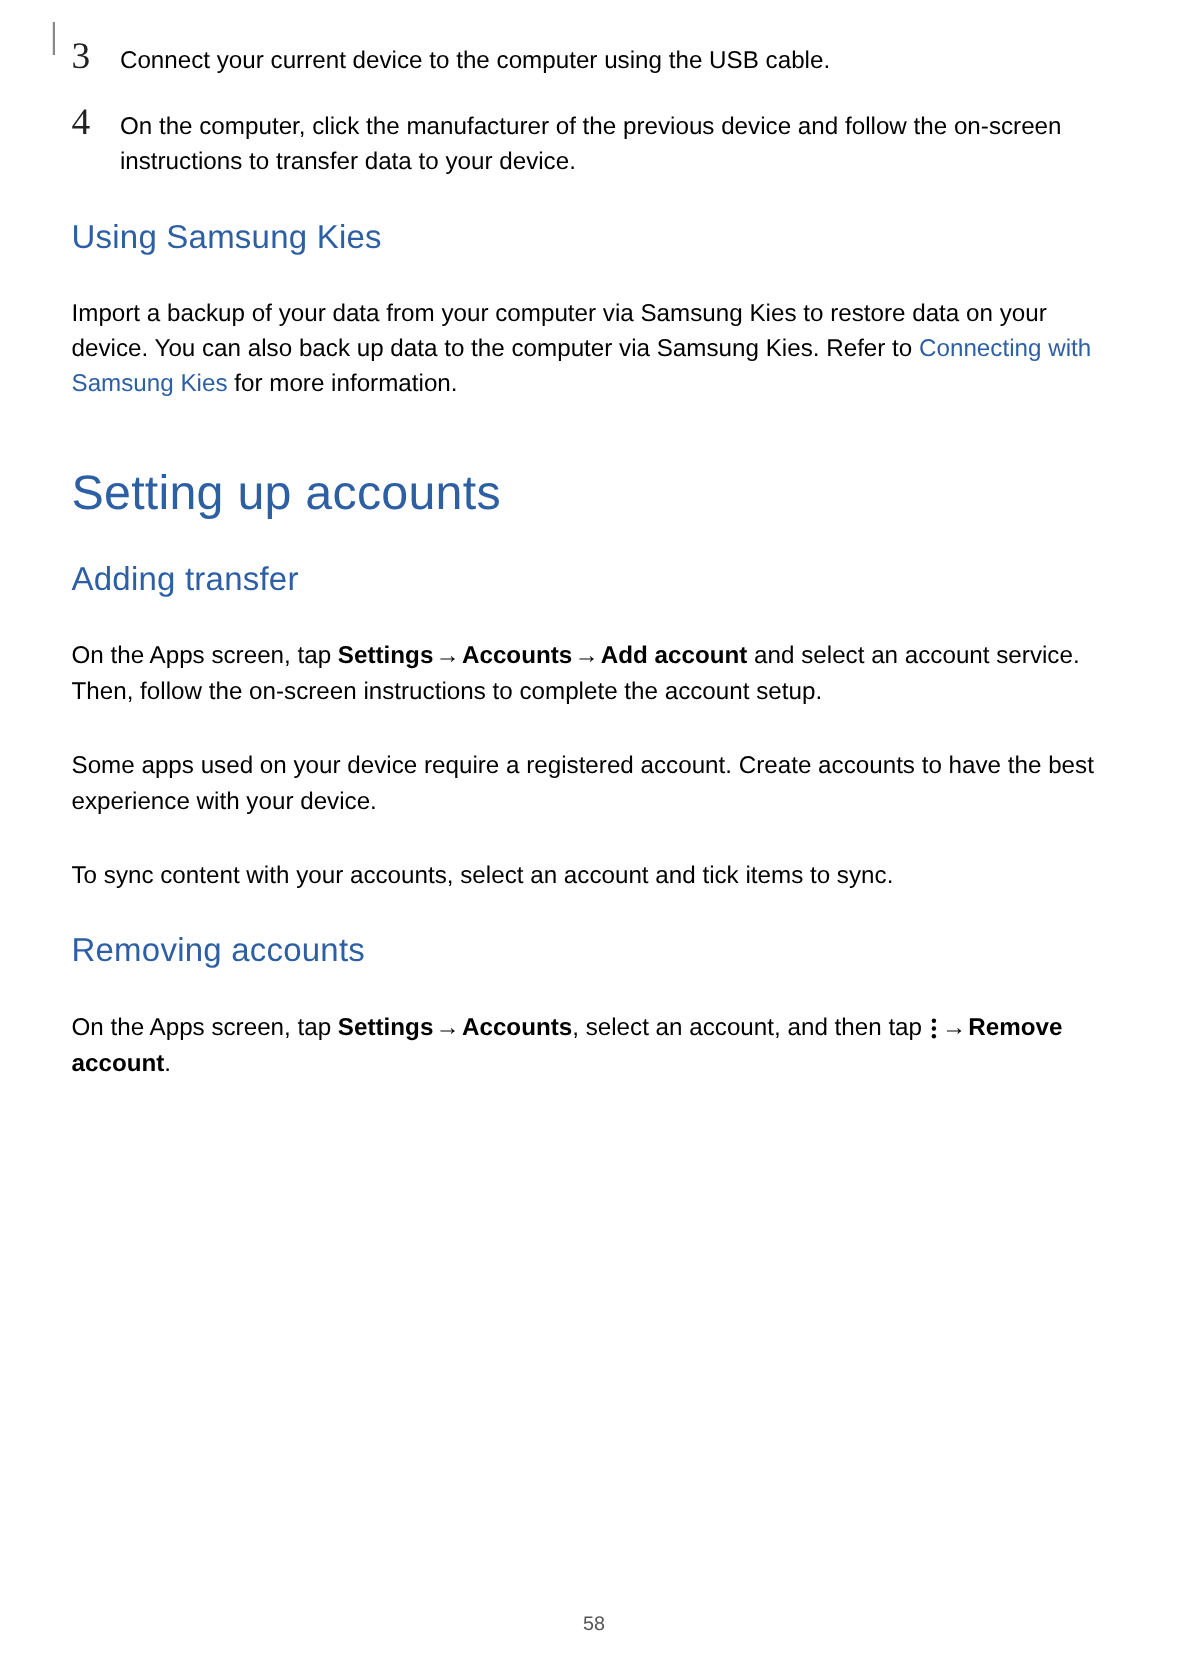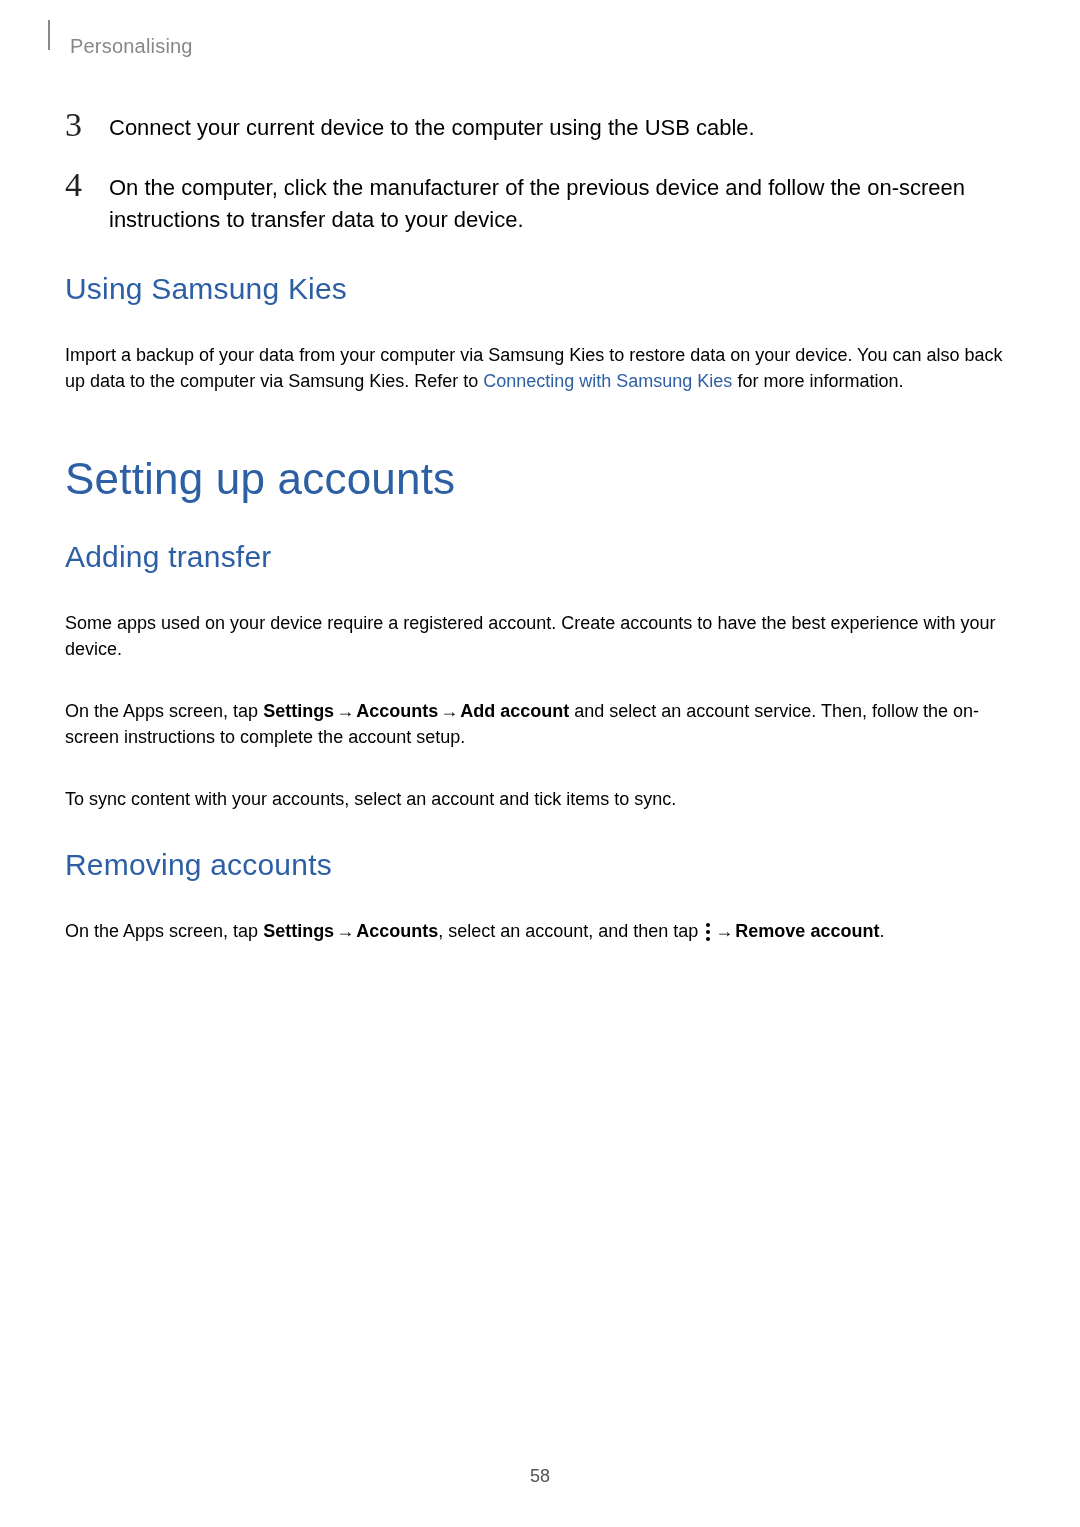--- a/index.html
+++ b/index.html
@@ -55,21 +55,21 @@
     }
     .h2 {
       color: #2d5fa4;
       font-size: 30px;
       font-weight: 400;
       margin-top: 36px;
       margin-bottom: 12px;
       letter-spacing: 0.2px;
     }
     .p {
-      font-size: 18px;
+      font-size: 22px;
       line-height: 1.45;
       margin-bottom: 14px;
       margin-top: 36px;
     }
     .link {
       color: #2d5fa4;
       cursor: pointer;
     }
     .h1 {
       color: #2d5fa4;
@@ -106,21 +106,20 @@
       color: #555;
     }
   </style>
 </head>
 <body>
 
 <div class="header-rule"></div>
 
 <div class="page">
 
-  <div class="section-label">Personalising</div>
 
   <div class="num-list">
     <div class="num-row">
       <div class="num">3</div>
       <div class="num-text">Connect your current device to the computer using the USB cable.</div>
     </div>
     <div class="num-row">
       <div class="num">4</div>
       <div class="num-text">On the computer, click the manufacturer of the previous device and follow the on-screen instructions to transfer data to your device.</div>
     </div>
@@ -128,25 +127,25 @@
 
   <div class="h2">Using Samsung Kies</div>
   <div class="p">
     <span>Import a backup of your data from your computer via Samsung Kies to restore data on your device. You can also back up data to the computer via Samsung Kies. Refer to </span><span class="link">Connecting with Samsung Kies</span><span> for more information.</span>
   </div>
 
   <div class="h1">Setting up accounts</div>
 
   <div class="h2">Adding transfer</div>
 
-  <div class="p">Some apps used on your device require a registered account. Create accounts to have the best experience with your device.</div>
-
   <div class="p">
     <span>On the Apps screen, tap </span><span class="bold">Settings</span><span class="arrow"> → </span><span class="bold">Accounts</span><span class="arrow"> → </span><span class="bold">Add account</span><span> and select an account service. Then, follow the on-screen instructions to complete the account setup.</span>
   </div>
+
+  <div class="p">Some apps used on your device require a registered account. Create accounts to have the best experience with your device.</div>
 
   <div class="p">To sync content with your accounts, select an account and tick items to sync.</div>
 
   <div class="h2">Removing accounts</div>
 
   <div class="p">
     <span>On the Apps screen, tap </span><span class="bold">Settings</span><span class="arrow"> → </span><span class="bold">Accounts</span><span>, select an account, and then tap </span><span class="more-icon"><svg viewBox="0 0 6 20">
           <circle cx="3" cy="3" r="2" fill="#000"></circle>
           <circle cx="3" cy="10" r="2" fill="#000"></circle>
           <circle cx="3" cy="17" r="2" fill="#000"></circle>

